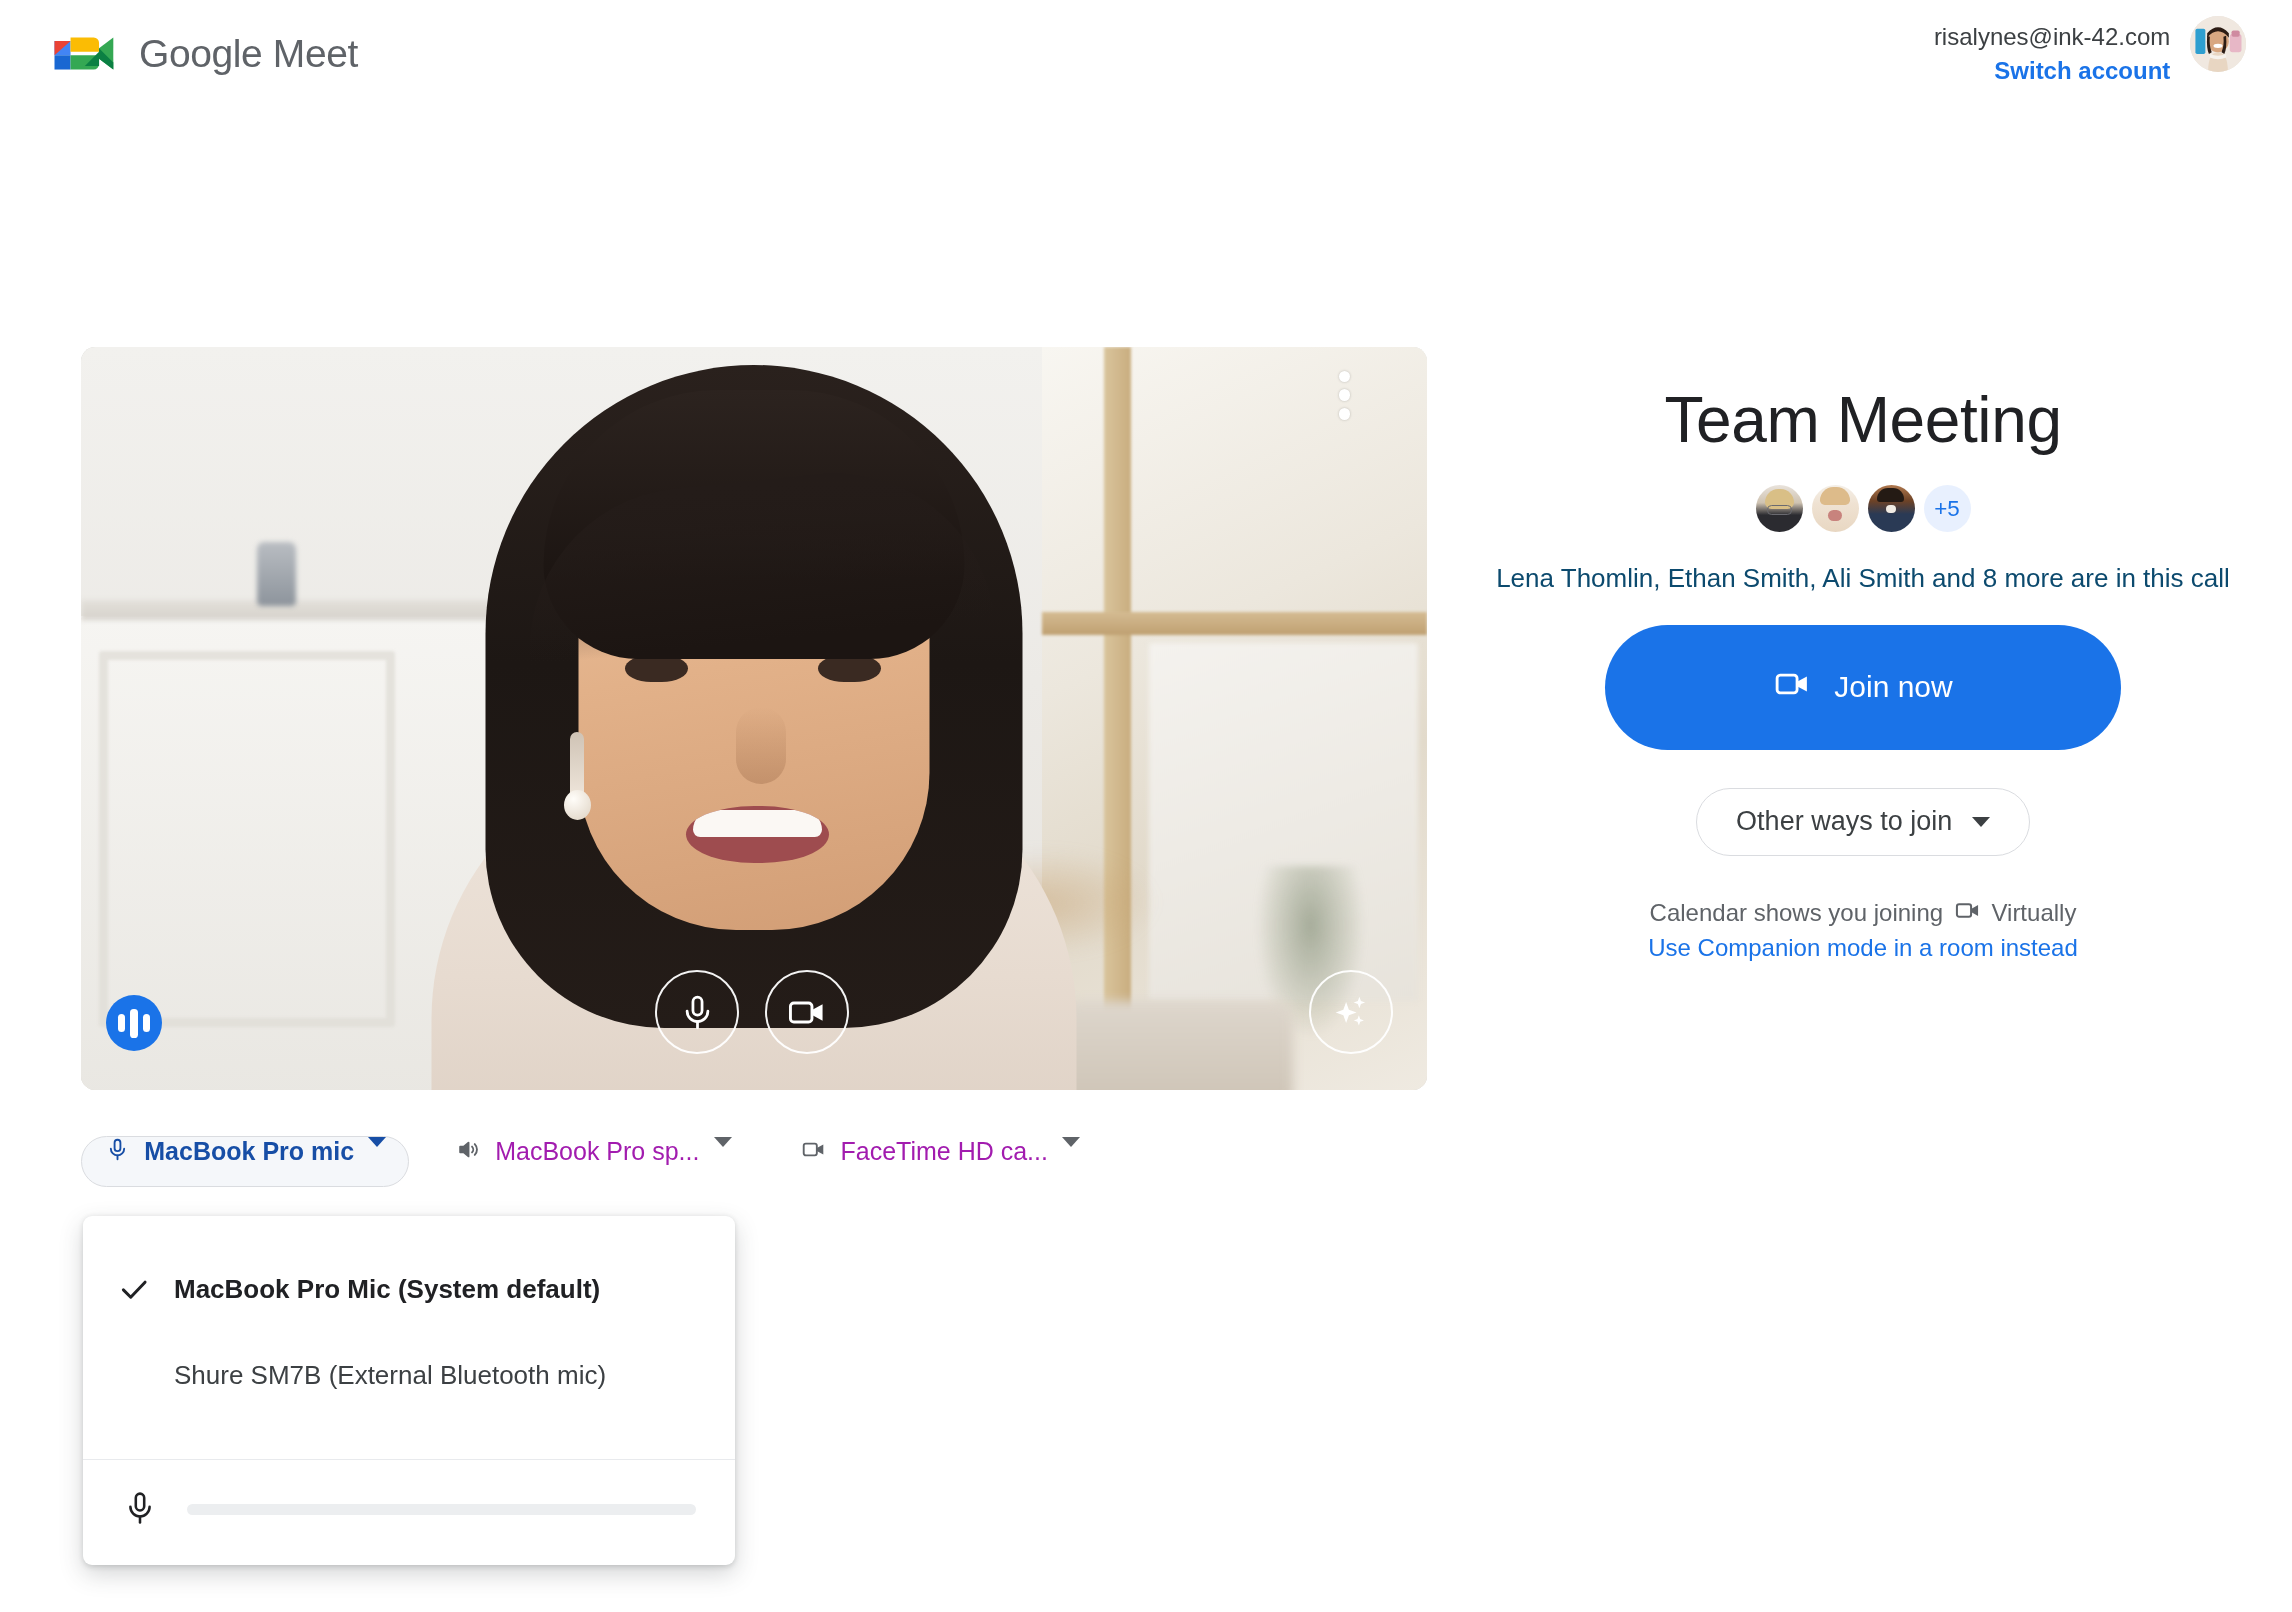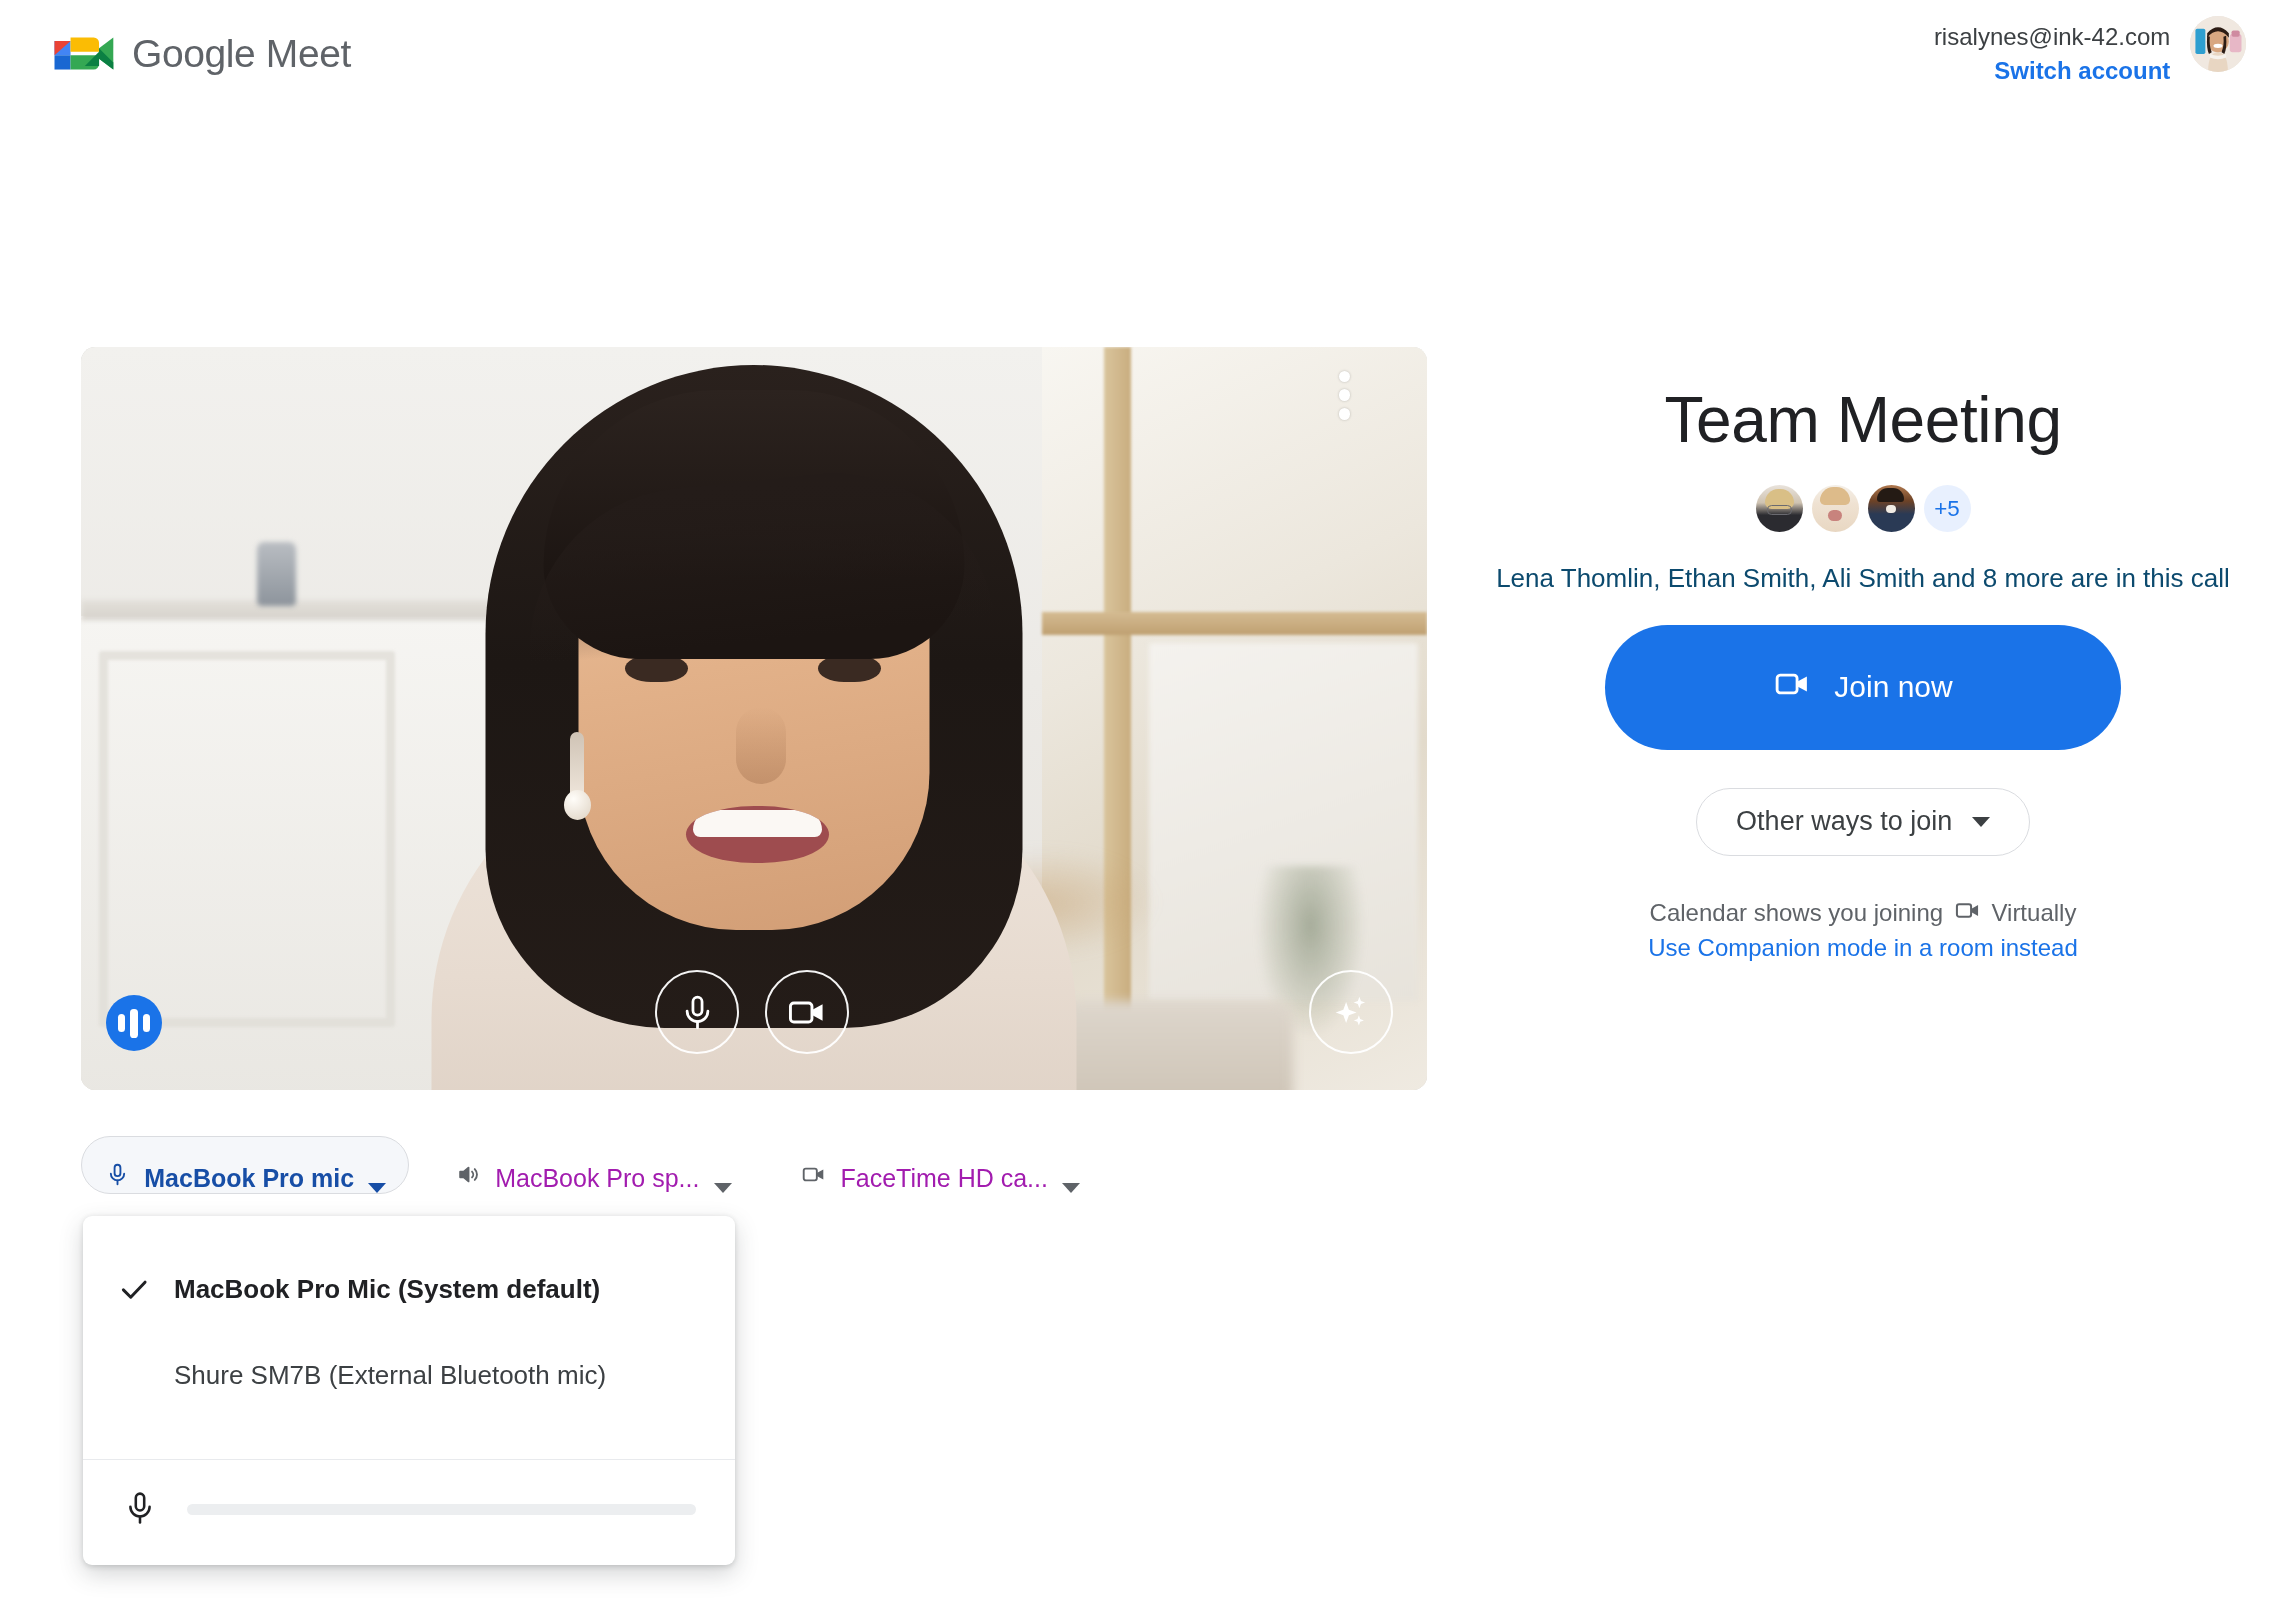--- a/index.html
+++ b/index.html
@@ -8,21 +8,21 @@
     width: 2293px; height: 1612px;
     background: #ffffff;
     font-family: "Liberation Sans", "DejaVu Sans", sans-serif;
     color: #202124;
     overflow: hidden;
   }
   #root { position: relative; width: 2293px; height: 1612px; }
 
   
   .header { position: absolute; top: 0; left: 0; width: 2293px; height: 116px; }
-  .brand { position: absolute; left: 49px; top: 25px; display: flex; align-items: center; gap: 15px; }
+  .brand { position: absolute; left: 49px; top: 25px; display: flex; align-items: center; gap: 22px; }
   .meet-logo { width: 68px; height: 57px; display: block; }
   .brand-text { font-size: 39px; color: #5f6368; letter-spacing: -0.4px; white-space: nowrap; }
 
   .account { position: absolute; right: 47px; top: 16px; display: flex; align-items: flex-start; gap: 19.7px; }
   .account-text { text-align: right; padding-top: 5.4px; }
   .account-email { font-size: 24px; color: #3c4043; line-height: 1.35; white-space: nowrap; }
   .switch-account { font-size: 24px; color: #1a73e8; font-weight: 700; line-height: 1.45; white-space: nowrap; cursor: pointer; }
   .avatar-hdr {
     width: 56px; height: 56px; border-radius: 50%; overflow: hidden;
     flex: 0 0 auto; position: relative; background: #e8e3dc;
@@ -230,22 +230,22 @@
     display: inline-flex; align-items: center; gap: 19.7px;
     font-size: 27px; font-family: inherit; cursor: pointer;
   }
   .caret { width: 0; height: 0; border-left: 9.9px solid transparent; border-right: 9.9px solid transparent; border-top: 10.7px solid #3c4043; }
   .cal-line { margin-top: 41px; font-size: 24px; color: #5f6368; display: flex; align-items: center; justify-content: center; gap: 10.7px; }
   .companion { margin-top: 4px; font-size: 24px; color: #1a73e8; cursor: pointer; }
 
   
   .chips { position: absolute; left: 81px; top: 1136px; display: flex; align-items: center; gap: 0; }
   .chip {
-    display: inline-flex; align-items: flex-end; gap: 14.3px;
-    height: 58px; padding: 0 21.5px 0 23px; border-radius: 29.6px;
+    display: inline-flex; align-items: flex-start; gap: 14.3px;
+    height: 51px; padding: 0 21.5px 0 23px; border-radius: 29.6px;
     font-size: 25px; font-family: inherit; cursor: pointer; white-space: nowrap;
   }
   .chip.active { border: 1.3px solid #dadce0; background: #f5f7fa; color: #174ea6; font-weight: 700; }
   .chip.plain { border: 1.3px solid transparent; background: transparent; color: #a21caf; margin-left: 23px; }
   .chip .cl { width: 0; height: 0; border-left: 9px solid transparent; border-right: 9px solid transparent; }
   .chip.active .cl { border-top: 10.7px solid #174ea6; }
   .chip.plain .cl { border-top: 10.7px solid #5f6368; }
 
   
   .dropdown {

